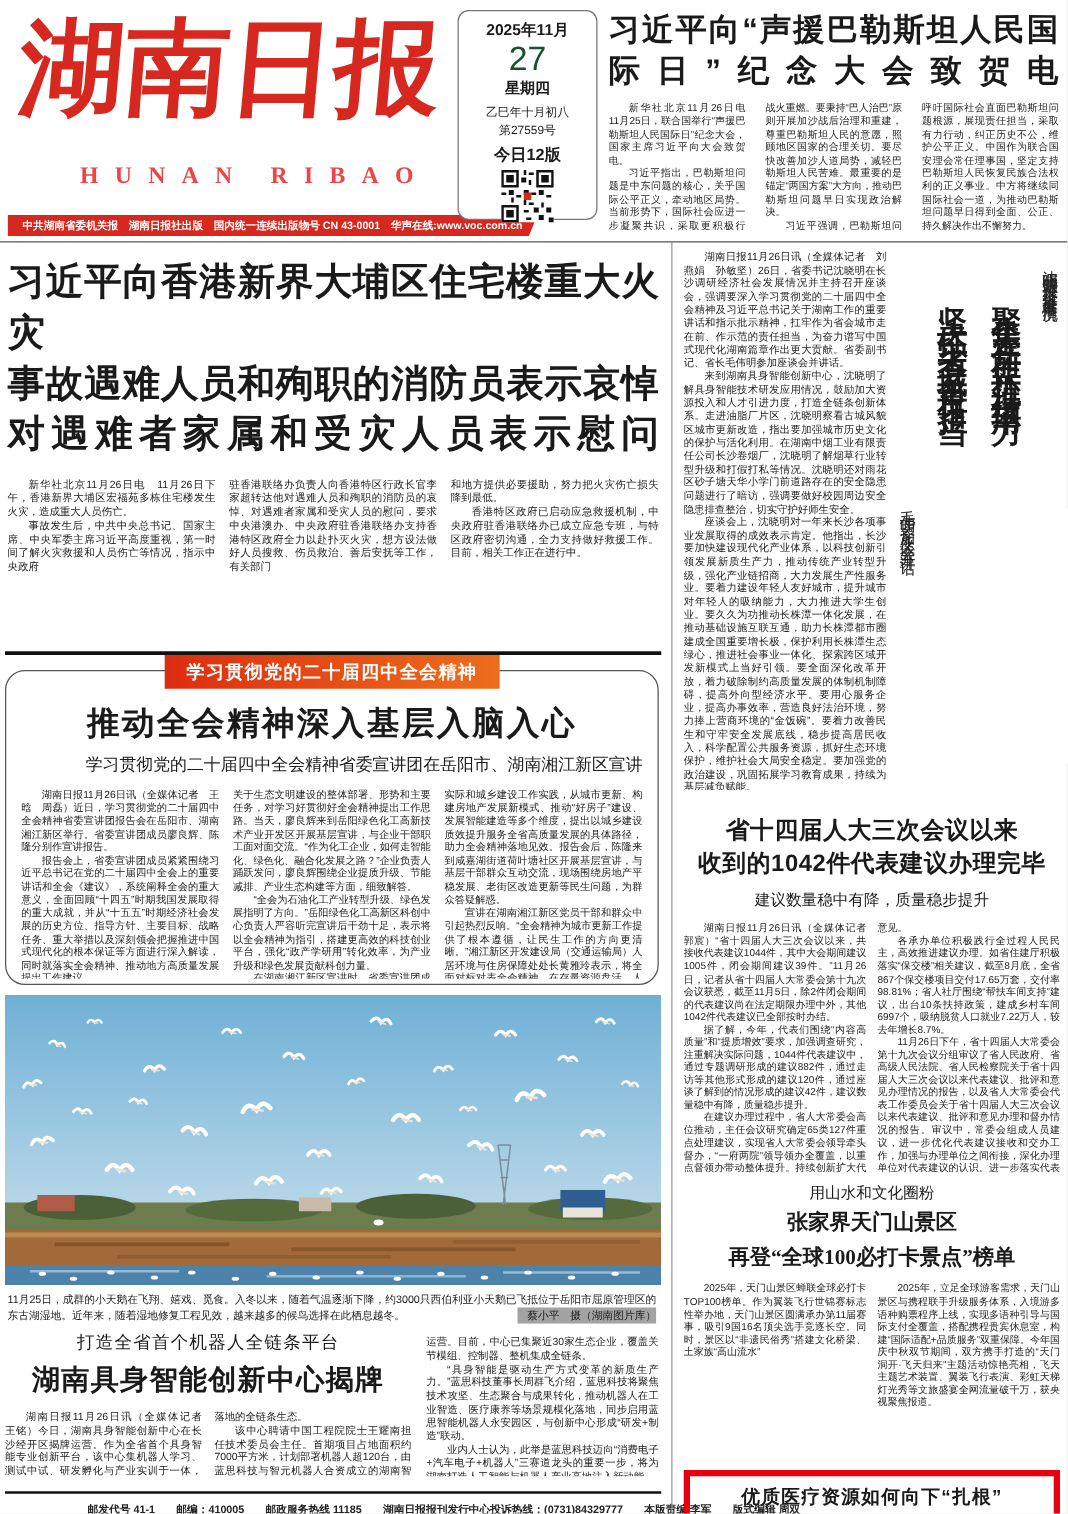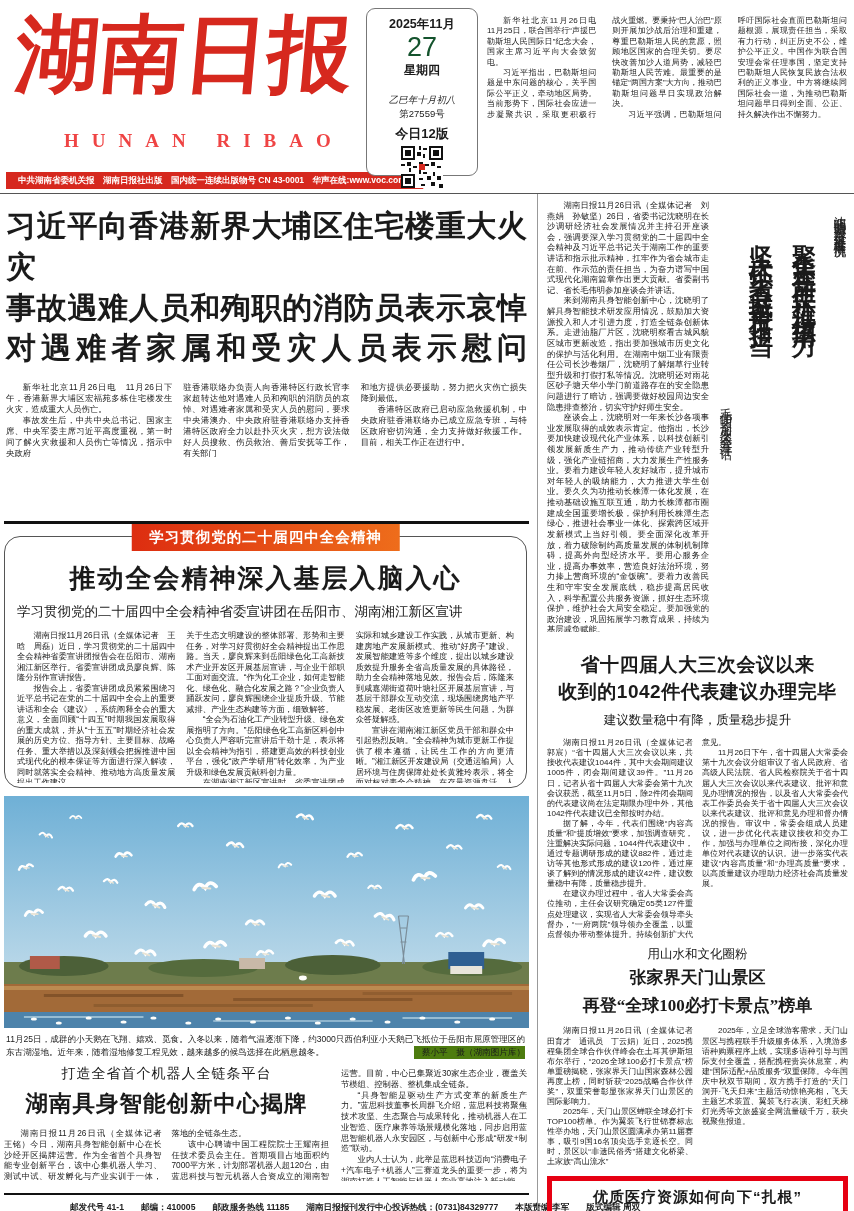--- a/index.html
+++ b/index.html
@@ -12,21 +12,21 @@
   .logo-latin{position:absolute;left:64px;top:130px;font-family:"Liberation Serif",serif;font-weight:bold;
         color:#ef4444;font-size:19px;letter-spacing:13px;}
   .info-bar{position:absolute;left:6px;top:172px;width:424px;height:17px;background:#d6281e;color:#fff;
         font-size:8.5px;font-weight:bold;line-height:17px;text-align:center;z-index:1;
         clip-path:polygon(0 0,100% 0,calc(100% - 7px) 100%,0 100%);}
   .date-box{position:absolute;left:366px;top:8px;width:112px;height:168px;background:#fff;border:1px solid #777;
         border-radius:9px;z-index:2;display:flex;flex-direction:column;align-items:center;padding-top:7px;box-sizing:border-box;}
   .db-ym{font-size:12.5px;font-weight:bold;}
   .db-day{font-size:27px;line-height:1.05;color:#14532d;}
   .db-week{font-size:12px;font-weight:bold;margin-top:1px;}
-  .db-lunar{font-size:9.5px;margin-top:15px;font-style:italic;}
+  .db-lunar{font-size:9.5px;margin-top:5px;}
   .db-issue{font-size:9.5px;margin-top:1px;}
   .db-pages{font-size:13px;font-weight:bold;margin-top:4px;}
   .qr{margin-top:3px;}
   
   .greeting{position:absolute;left:487px;top:8px;width:360px;}
   .greeting h1{margin:0;font-size:25px;line-height:1.32;font-weight:900;
         text-align:justify;text-align-last:justify;letter-spacing:.5px;}
   .greeting .body{display:flex;gap:16px;margin-top:8px;height:102px;overflow:hidden;justify-content:center;}
   .greeting .bcol{flex:1;font-size:8px;line-height:1.3;}
   
@@ -43,28 +43,28 @@
   .fire .body{margin-top:13px;display:flex;gap:11px;font-size:8.4px;line-height:1.3;height:78px;overflow:hidden;}
   .fire .bcol{flex:1;}
   
   .study{position:relative;margin:12px 2px 0 0;border:1.5px solid #555;border-radius:16px;
         box-sizing:border-box;height:252px;padding:18px 12px 6px;}
   .study .banner{position:absolute;top:-13px;left:50%;transform:translateX(-50%);white-space:nowrap;
         background:linear-gradient(90deg,#dd2d10,#ee6d1b);color:#fff;font-size:14.5px;font-weight:700;
         padding:4px 18px;letter-spacing:1px;}
   .study h2{margin:6px 0 0;font-family:"Liberation Serif","DejaVu Serif",serif;font-size:26px;font-weight:900;
         text-align:center;letter-spacing:2px;}
-  .study .subhead{margin-top:7px;font-size:13.5px;text-align:left;}
+  .study .subhead{margin-top:7px;font-size:13.5px;text-align:right;}
   .study .body{margin-top:10px;display:flex;gap:11px;font-size:8.2px;line-height:1.28;height:152px;overflow:hidden;}
   .study .bcol{flex:1;}
   
   .photo{margin:8px 2px 0 0;height:232px;overflow:hidden;position:relative;}
   .photo svg{display:block;width:100%;height:100%;}
   .caption{position:relative;margin:5px 4px 0 2px;font-size:8.6px;line-height:1.5;text-align:justify;height:26px;overflow:hidden;}
-  .caption .credit{position:absolute;right:0;bottom:0;background:#4d7c0f;padding-left:8px;}
+  .caption .credit{position:absolute;right:0;bottom:0;background:#a3a3a3;padding-left:8px;}
   
   .robot{margin:6px 2px 12px 0;display:flex;gap:12px;height:116px;overflow:hidden;}
   .robot .left{width:325px;}
   .robot .kicker{font-size:14px;text-align:center;letter-spacing:1px;}
   .robot h2{margin:5px 0 0;font-size:22.5px;font-weight:900;text-align:center;letter-spacing:1px;}
   .robot .body{margin-top:9px;display:flex;gap:10px;font-size:8.3px;line-height:1.3;}
   .robot .bcol{flex:1;}
   .robot .right{flex:1;font-size:8.3px;line-height:1.3;padding-top:3px;}
   
   .pfooter{margin-top:7px;border-top:2.5px solid #111;padding:7px 0 0 66px;display:flex;gap:17px;
@@ -148,20 +148,21 @@
               <rect x="15" y="18" width="2" height="2"></rect>
               <rect x="10" y="19" width="2" height="1"></rect>
               <rect x="19" y="19" width="2" height="2"></rect>
           </g>
           <rect x="9" y="9" width="3" height="3" fill="#d6281e"></rect>
         </svg>
       </div>
     </div>
 
     <article class="greeting">
+      <h1>习近平向“声援巴勒斯坦人民国际日”纪念大会致贺电</h1>
       <div class="body">
         <div class="bcol">
           <p class="para">新华社北京11月26日电　11月25日，联合国举行“声援巴勒斯坦人民国际日”纪念大会，国家主席习近平向大会致贺电。</p>
           <p class="para">习近平指出，巴勒斯坦问题是中东问题的核心，关乎国际公平正义，牵动地区局势。当前形势下，国际社会应进一步凝聚共识，采取更积极行动，确保实现加沙全面持久停火，避免</p>
         </div>
         <div class="bcol">
           <p class="para cont">战火重燃。要秉持“巴人治巴”原则开展加沙战后治理和重建，尊重巴勒斯坦人民的意愿，照顾地区国家的合理关切。要尽快改善加沙人道局势，减轻巴勒斯坦人民苦难。最重要的是锚定“两国方案”大方向，推动巴勒斯坦问题早日实现政治解决。</p>
           <p class="para">习近平强调，巴勒斯坦问题也是对全球治理体系有效性的考验。中方</p>
         </div>
         <div class="bcol">
@@ -363,32 +364,32 @@
         <div class="hl">收到的1042件代表建议办理完毕</div>
         <div class="subhead">建议数量稳中有降，质量稳步提升</div>
         <div class="body">
           <div class="bcol">
             <p class="para">湖南日报11月26日讯（全媒体记者　郭宸）“省十四届人大三次会议以来，共接收代表建议1044件，其中大会期间建议1005件，闭会期间建议39件。”11月26日，记者从省十四届人大常委会第十九次会议获悉，截至11月5日，除2件闭会期间的代表建议尚在法定期限办理中外，其他1042件代表建议已全部按时办结。</p>
             <p class="para">据了解，今年，代表们围绕“内容高质量”和“提质增效”要求，加强调查研究，注重解决实际问题，1044件代表建议中，通过专题调研形成的建议882件，通过走访等其他形式形成的建议120件，通过座谈了解到的情况形成的建议42件，建议数量稳中有降，质量稳步提升。</p>
             <p class="para">在建议办理过程中，省人大常委会高位推动，主任会议研究确定65类127件重点处理建议，实现省人大常委会领导牵头督办，“一府两院”领导领办全覆盖，以重点督领办带动整体提升。持续创新扩大代表参与，首次分别收集代表对承办单位办理工作的意见，组织代表评议有关部门建议办理工作，持续跟踪代表反馈</p>
           </div>
           <div class="bcol">
             <p class="para cont">意见。</p>
+            <p class="para">各承办单位积极践行全过程人民民主，高效推进建议办理。如省住建厅积极落实“保交楼”相关建议，截至8月底，全省867个保交楼项目交付17.65万套，交付率98.81%；省人社厅围绕“帮扶车间支持”建议，出台10条扶持政策，建成乡村车间6997个，吸纳脱贫人口就业7.22万人，较去年增长8.7%。</p>
             <p class="para">11月26日下午，省十四届人大常委会第十九次会议分组审议了省人民政府、省高级人民法院、省人民检察院关于省十四届人大三次会议以来代表建议、批评和意见办理情况的报告，以及省人大常委会代表工作委员会关于省十四届人大三次会议以来代表建议、批评和意见办理和督办情况的报告。审议中，常委会组成人员建议，进一步优化代表建议接收和交办工作，加强与办理单位之间衔接，深化办理单位对代表建议的认识。进一步落实代表建议“内容高质量”和“办理高质量”要求，以高质量建议办理助力经济社会高质量发展。</p>
           </div>
         </div>
       </article>
 
       <article class="tianmen">
         <div class="kicker">用山水和文化圈粉</div>
         <div class="hl">张家界天门山景区</div>
         <div class="hl">再登“全球100必打卡景点”榜单</div>
         <div class="body">
           <div class="bcol">
-            <p class="para">湖南日报11月26日讯（全媒体记者　田育才　通讯员　丁云娟）近日，2025携程集团全球合作伙伴峰会在土耳其伊斯坦布尔举行，“2026全球100必打卡景点”榜单重磅揭晓，张家界天门山国家森林公园再度上榜，同时斩获“2025战略合作伙伴奖”，双重荣誉彰显张家界天门山景区的国际影响力。</p>
             <p class="para">2025年，天门山景区蝉联全球必打卡TOP100榜单。作为翼装飞行世锦赛标志性举办地，天门山景区圆满承办第11届赛事，吸引9国16名顶尖选手竞逐长空。同时，景区以“非遗民俗秀”搭建文化桥梁、土家族“高山流水”</p>
           </div>
           <div class="bcol">
             <p class="para">2025年，立足全球游客需求，天门山景区与携程联手升级服务体系，入境游多语种购票程序上线，实现多语种引导与国际支付全覆盖，搭配携程贵宾休息室，构建“国际适配+品质服务”双重保障。今年国庆中秋双节期间，双方携手打造的“天门洞开·飞天归来”主题活动惊艳亮相，飞天主题艺术装置、翼装飞行表演、彩虹天梯灯光秀等文旅盛宴全网流量破千万，获央视聚焦报道。</p>
           </div>
         </div>
       </article>
 
       <section class="medical">
         <div class="title">优质医疗资源如何向下“扎根”</div>

